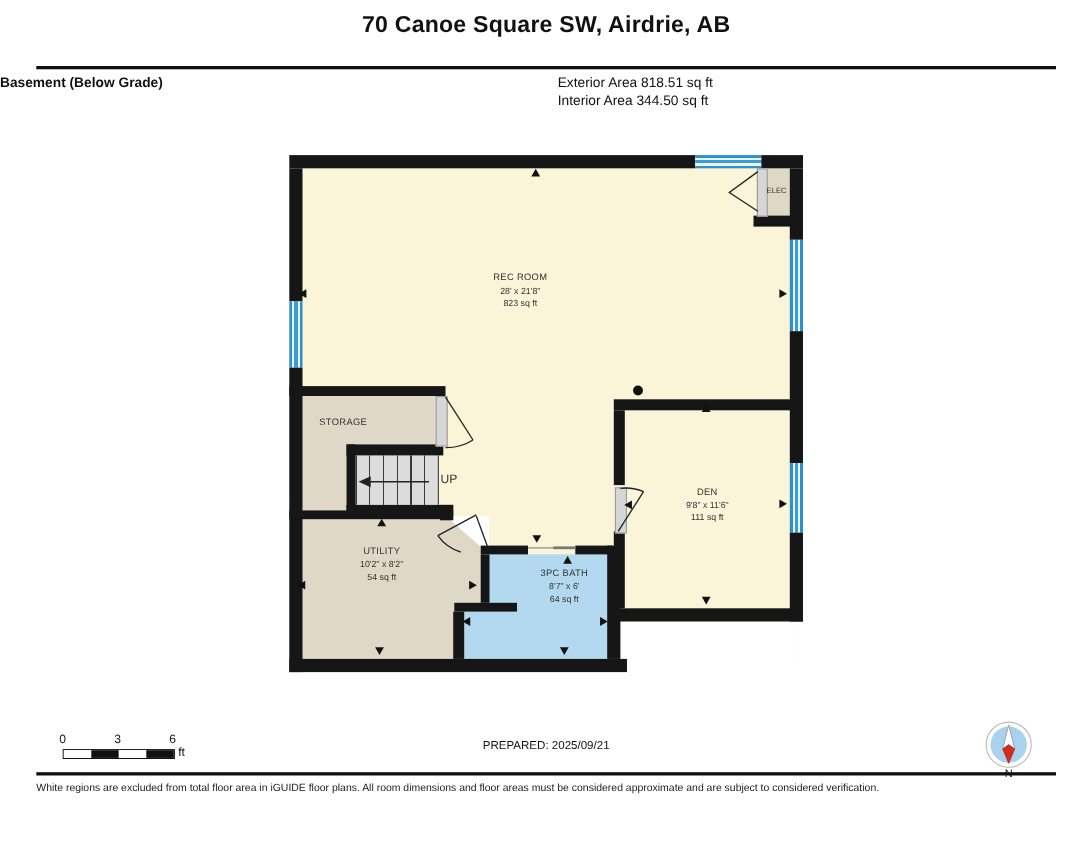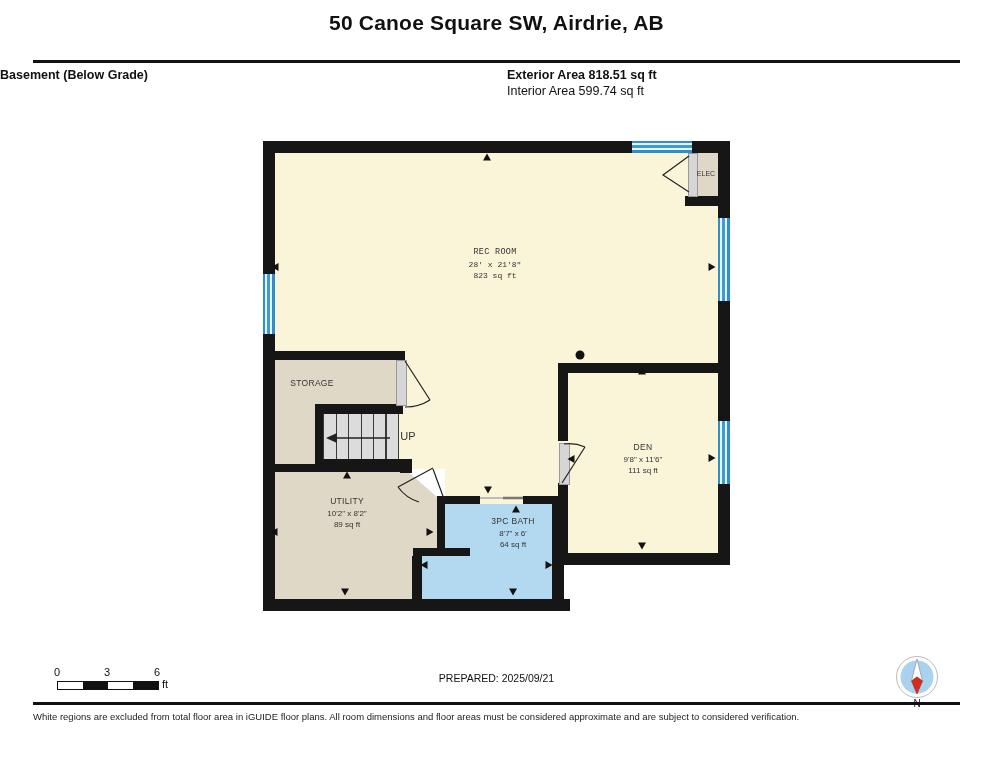--- a/index.html
+++ b/index.html
@@ -37,25 +37,25 @@
   .sft{left:162px;top:678px;font-size:11px;}
   .prepared{left:0;right:0;top:672px;text-align:center;font-size:10.5px;}
   .botline{left:33px;width:927px;top:702px;height:3px;background:#111;}
   .disclaimer{left:33px;top:711px;width:930px;font-size:9.5px;color:#222;}
   .nlbl{left:895px;width:44px;top:698px;text-align:center;font-size:10px;}
   svg{display:block;}
 </style>
 </head>
 <body>
 
-<div class="abs title">50 Canoe Square SW, Airdrie, AB</div>
+<div class="abs title">70 Canoe Square SW, Airdrie, AB</div>
 <div class="abs hrule"></div>
 <div class="abs floorlabel">Basement (Below Grade)</div>
-<div class="abs areatext" style="top:68px;font-weight:bold;">Exterior Area 818.51 sq ft</div>
-<div class="abs areatext" style="top:84px;">Interior Area 599.74 sq ft</div>
+<div class="abs areatext" style="top:68px;">Exterior Area 818.51 sq ft</div>
+<div class="abs areatext" style="top:84px;">Interior Area 344.50 sq ft</div>
 
 <div id="plan" class="abs">
 
   <div class="abs cream" style="left:6px;top:6px;width:455px;height:452px;"></div>
   <div class="abs bathblue" style="left:159px;top:363px;width:135px;height:95px;"></div>
   <div class="abs tan" style="left:6px;top:219px;width:127px;height:44px;"></div>
   <div class="abs tan" style="left:6px;top:219px;width:46px;height:104px;"></div>
   <div class="abs tan" style="left:6px;top:331px;width:168px;height:84px;"></div>
   <div class="abs tan" style="left:6px;top:331px;width:143px;height:127px;"></div>
   <div class="abs tan" style="left:427px;top:12px;width:28px;height:43px;"></div>
@@ -109,34 +109,34 @@
       <path d="M135,346 A40 40 0 0 0 156,361"></path>
       <path d="M170,328 L181,358"></path>
     </g>
     <path d="M217,357 L260,357" stroke="#aaa" stroke-width="1.5"></path>
     <path d="M240,357 L260,357" stroke="#777" stroke-width="2.5"></path>
     <path d="M127,297 L72,297" stroke="#222" stroke-width="1.3"></path>
     <polygon points="63,297 74,292 74,302" fill="#222"></polygon>
     <circle cx="317" cy="214" r="4.5" fill="#111"></circle>
   </svg>
 
-  <div class="rlabel" style="left:232px;top:123px;font-family:Liberation Mono, monospace;">
+  <div class="rlabel" style="left:210px;top:123px;">
     <div class="rname">REC ROOM</div>
     <div>28' x 21'8"</div>
     <div>823 sq ft</div>
   </div>
   <div class="rlabel" style="left:380px;top:318px;">
     <div class="rname">DEN</div>
     <div>9'8" x 11'6"</div>
     <div>111 sq ft</div>
   </div>
   <div class="rlabel" style="left:84px;top:372px;">
     <div class="rname">UTILITY</div>
     <div>10'2" x 8'2"</div>
-    <div>89 sq ft</div>
+    <div>54 sq ft</div>
   </div>
   <div class="rlabel" style="left:250px;top:392px;">
     <div class="rname">3PC BATH</div>
     <div>8'7" x 6'</div>
     <div>64 sq ft</div>
   </div>
   <div class="rlabel rname" style="left:49px;top:243px;">STORAGE</div>
   <div class="rlabel small" style="left:443px;top:33px;">ELEC</div>
   <div class="rlabel uplbl" style="left:145px;top:296px;">UP</div>
 

